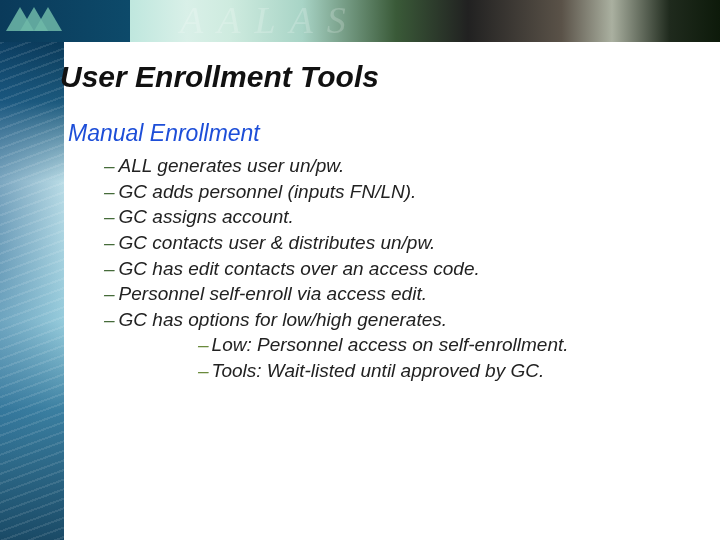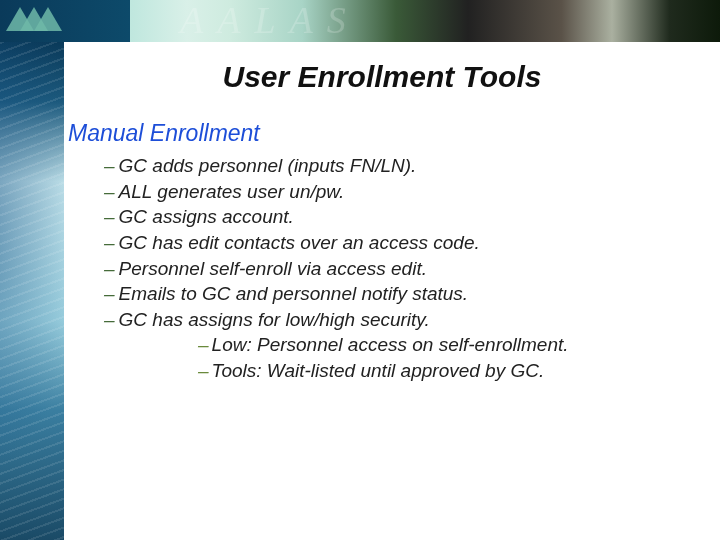--- a/index.html
+++ b/index.html
@@ -58,21 +58,20 @@
       repeating-linear-gradient(160deg, rgba(255,255,255,0.10) 0 2px, transparent 2px 9px);
     mix-blend-mode: screen;
   }
   .content {
     position: absolute;
     left: 74px; top: 60px;
     width: 630px;
     color: #222;
   }
   .title {
-    text-align: center;
     font-size: 30px;
     font-weight: 700;
     color: #111;
     margin-bottom: 26px;
     margin-left: -14px;
   }
   .section-head {
     font-size: 23px;
     font-weight: 400;
     color: #1d4ed8;
@@ -107,23 +106,23 @@
   </div>
   <div class="banner-text">AALAS</div>
 </div>
 
 <div class="side-swoosh"></div>
 
 <div class="content">
   <div class="title">User Enrollment Tools</div>
 
   <div class="section-head">Manual Enrollment</div>
+  <div class="lvl1"><span class="dash">–</span><span>ALL generates user un/pw.</span></div>
   <div class="lvl1"><span class="dash">–</span><span>GC adds personnel (inputs FN/LN).</span></div>
-  <div class="lvl1"><span class="dash">–</span><span>ALL generates user un/pw.</span></div>
   <div class="lvl1"><span class="dash">–</span><span>GC assigns account.</span></div>
+  <div class="lvl1"><span class="dash">–</span><span>GC contacts user &amp; distributes un/pw.</span></div>
 
   <div class="lvl1"><span class="dash">–</span><span>GC has edit contacts over an access code.</span></div>
   <div class="lvl1"><span class="dash">–</span><span>Personnel self-enroll via access edit.</span></div>
-  <div class="lvl1"><span class="dash">–</span><span>Emails to GC and personnel notify status.</span></div>
-  <div class="lvl1"><span class="dash">–</span><span>GC has assigns for low/high security.</span></div>
+  <div class="lvl1"><span class="dash">–</span><span>GC has options for low/high generates.</span></div>
   <div class="lvl2"><span class="dash2">–</span><span>Low: Personnel access on self-enrollment.</span></div>
   <div class="lvl2"><span class="dash2">–</span><span>Tools: Wait-listed until approved by GC.</span></div>
 </div>
 
 </body></html>

